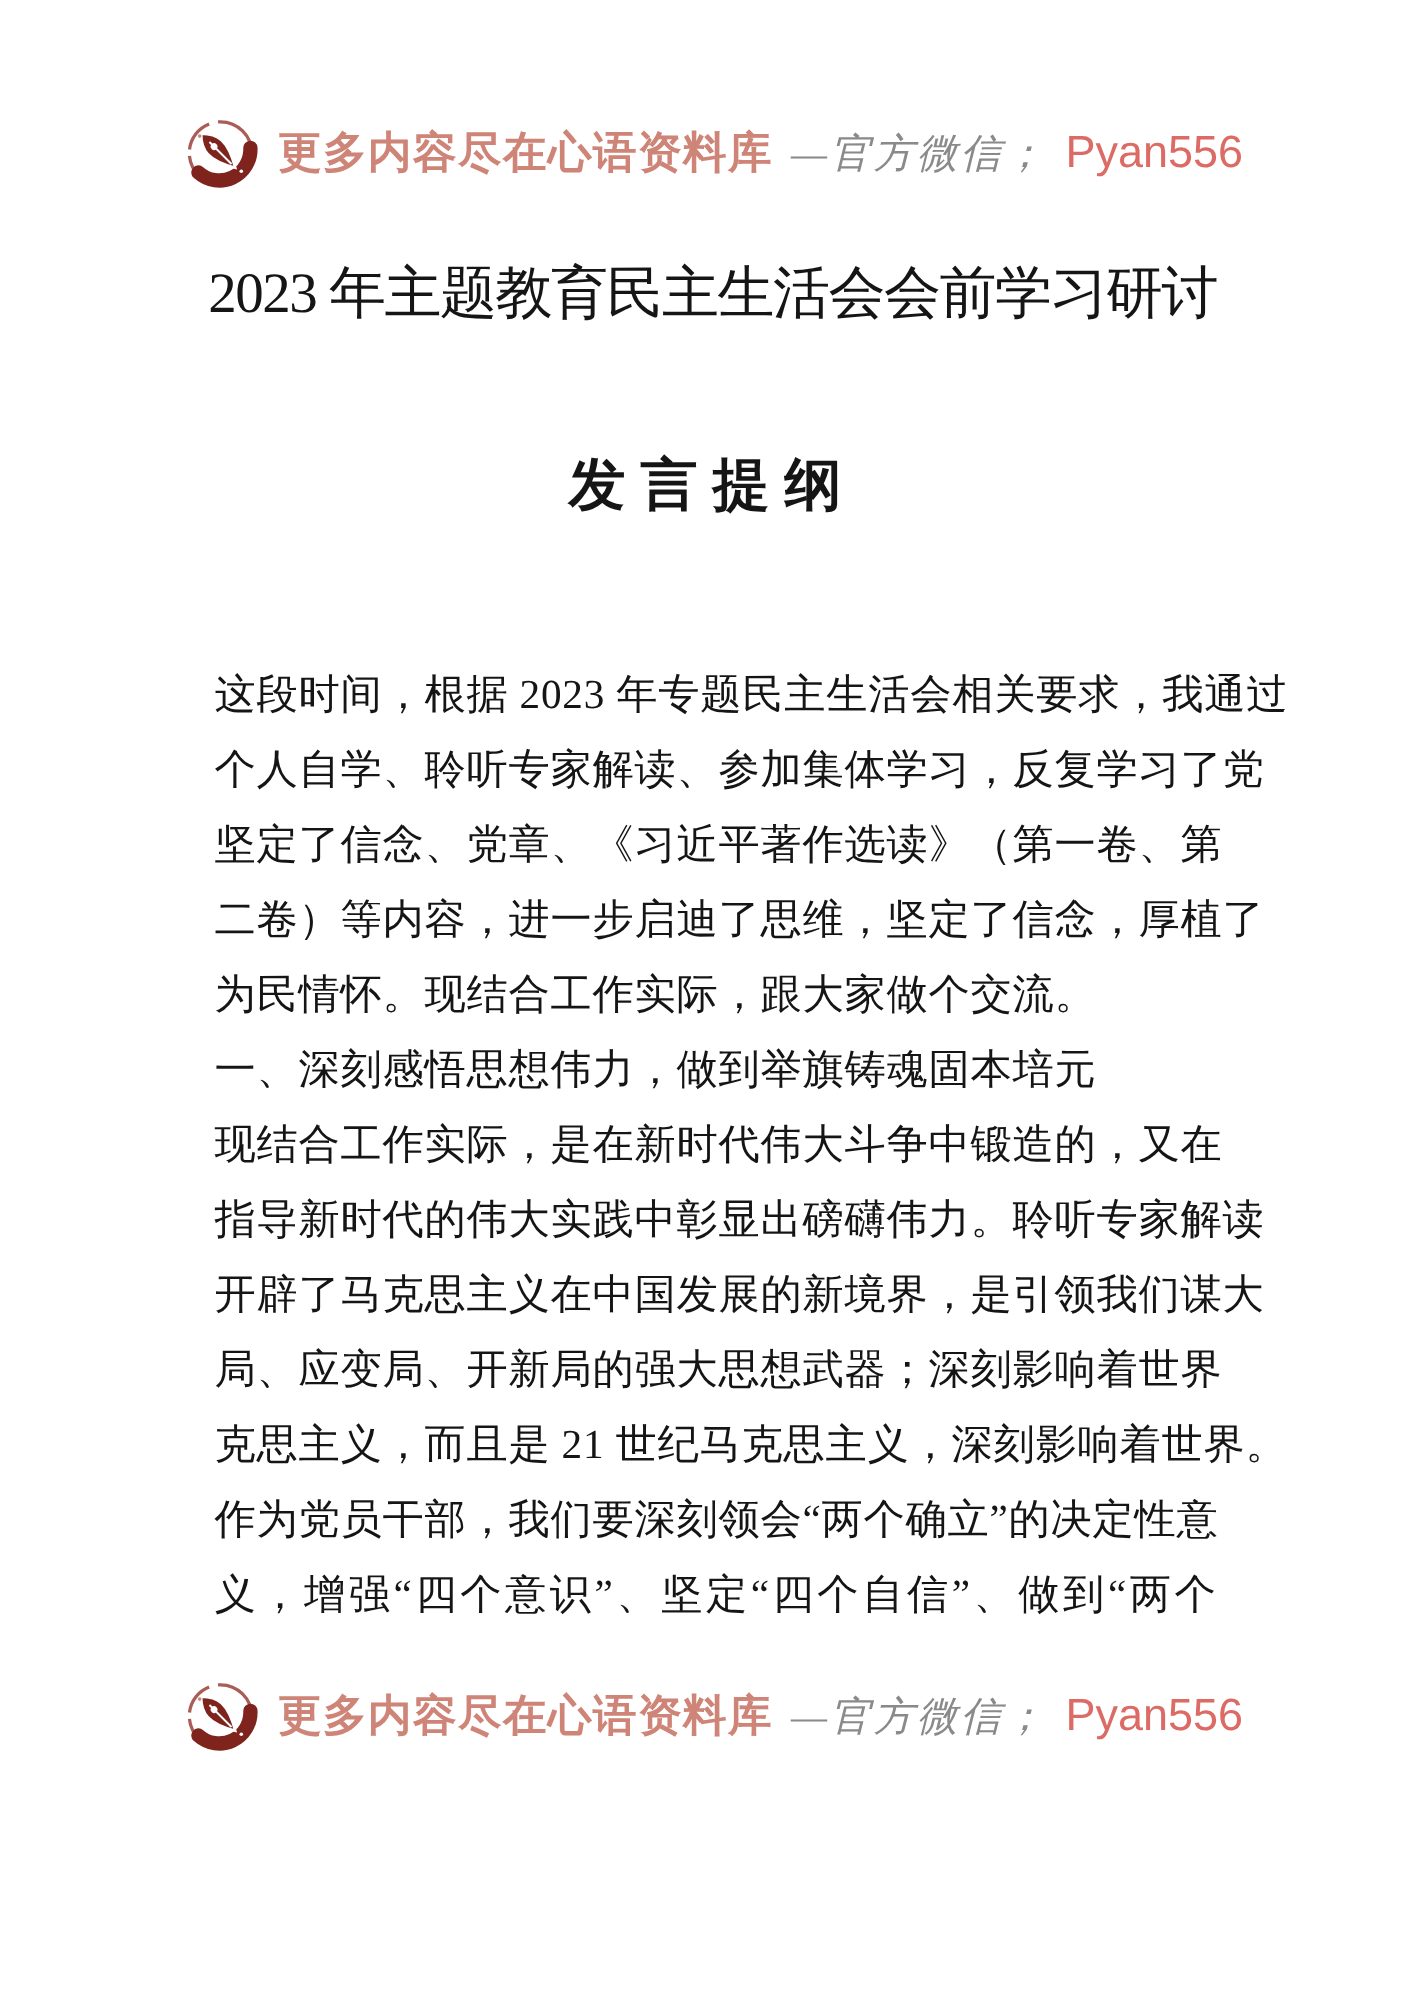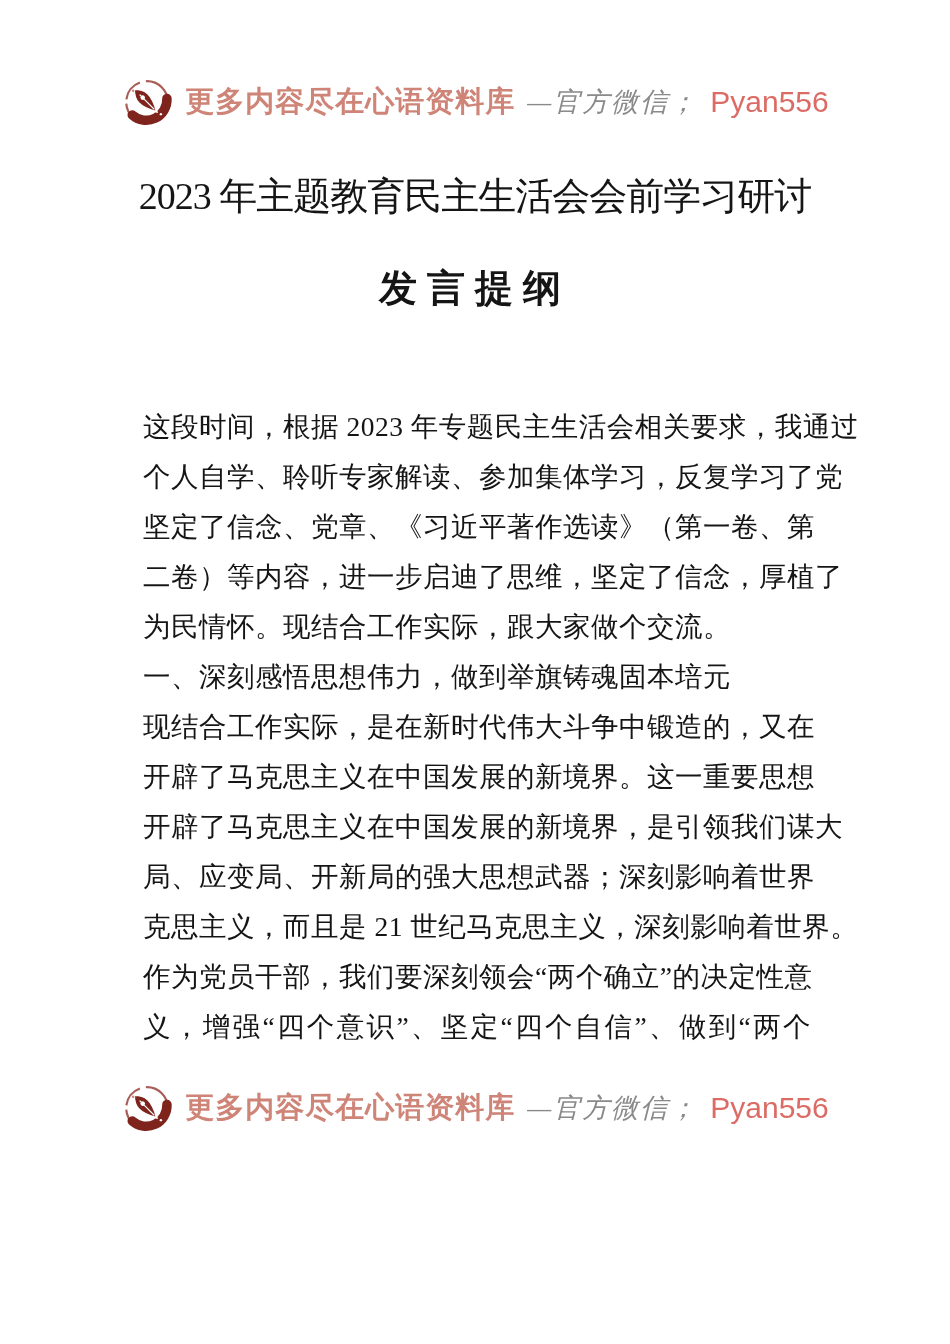--- a/index.html
+++ b/index.html
@@ -45,21 +45,21 @@
     margin:40px auto 0 auto;
     width:820px;
     text-align:center;
     font-size:38px;
     font-weight:normal;
     letter-spacing:-1px;
     line-height:56px;
     white-space:nowrap;
   }
   .title2{
-    margin:36px auto 0 auto;
+    margin:72px auto 0 auto;
     width:820px;
     text-align:center;
     font-size:38px;
     font-weight:bold;
     letter-spacing:10px;
     line-height:56px;
   }
   
   .body-text{
     width:668px;
@@ -117,21 +117,21 @@
       <div class="body-line">二卷）等内容，进一步启迪了思维，坚定了信念，厚植了</div>
 
       <div class="body-line">为民情怀。现结合工作实际，跟大家做个交流。</div>
 
       <div class="body-line">一、深刻感悟思想伟力，做到举旗铸魂固本培元</div>
 
 
 
       <div class="body-line">现结合工作实际，是在新时代伟大斗争中锻造的，又在</div>
 
-      <div class="body-line">开辟了马克思主义在中国发展的新境界。这一重要思想</div>
+      <div class="body-line">指导新时代的伟大实践中彰显出磅礴伟力。聆听专家解读</div>
 
       <div class="body-line">开辟了马克思主义在中国发展的新境界，是引领我们谋大</div>
 
       <div class="body-line">局、应变局、开新局的强大思想武器；深刻影响着世界</div>
 
       <div class="body-line">克思主义，而且是 21 世纪马克思主义，深刻影响着世界。</div>
 
       <div class="body-line">作为党员干部，我们要深刻领会“两个确立”的决定性意</div>
 
       <div class="body-line">义，增强“四个意识”、坚定“四个自信”、做到“两个</div>

